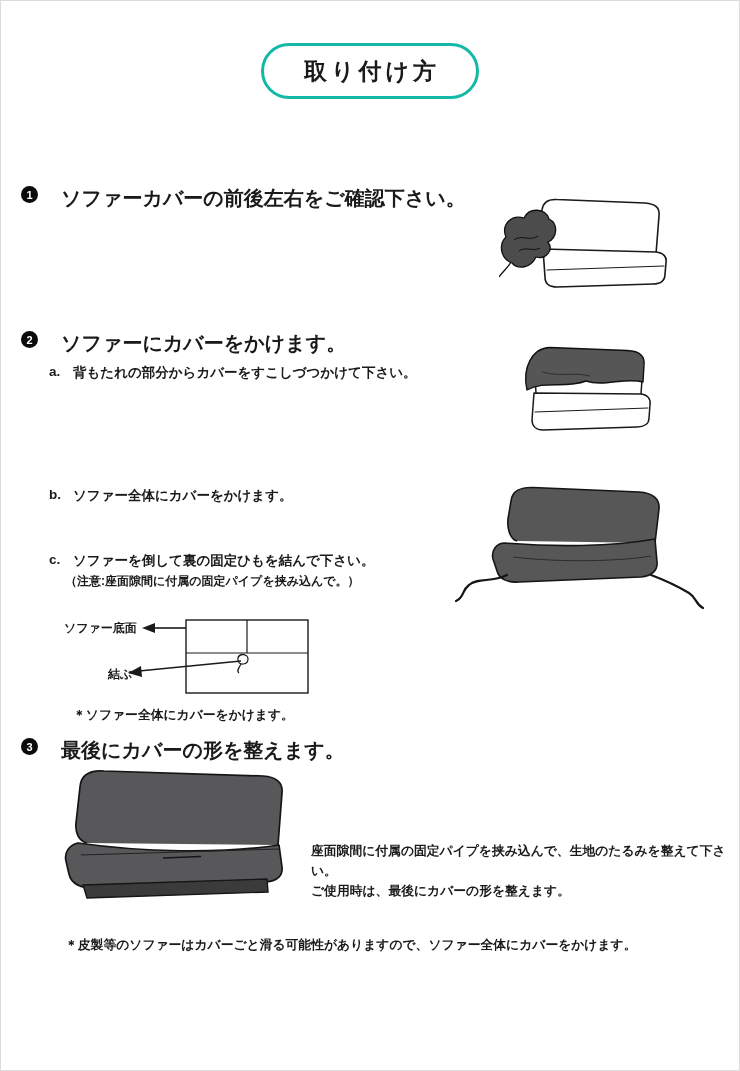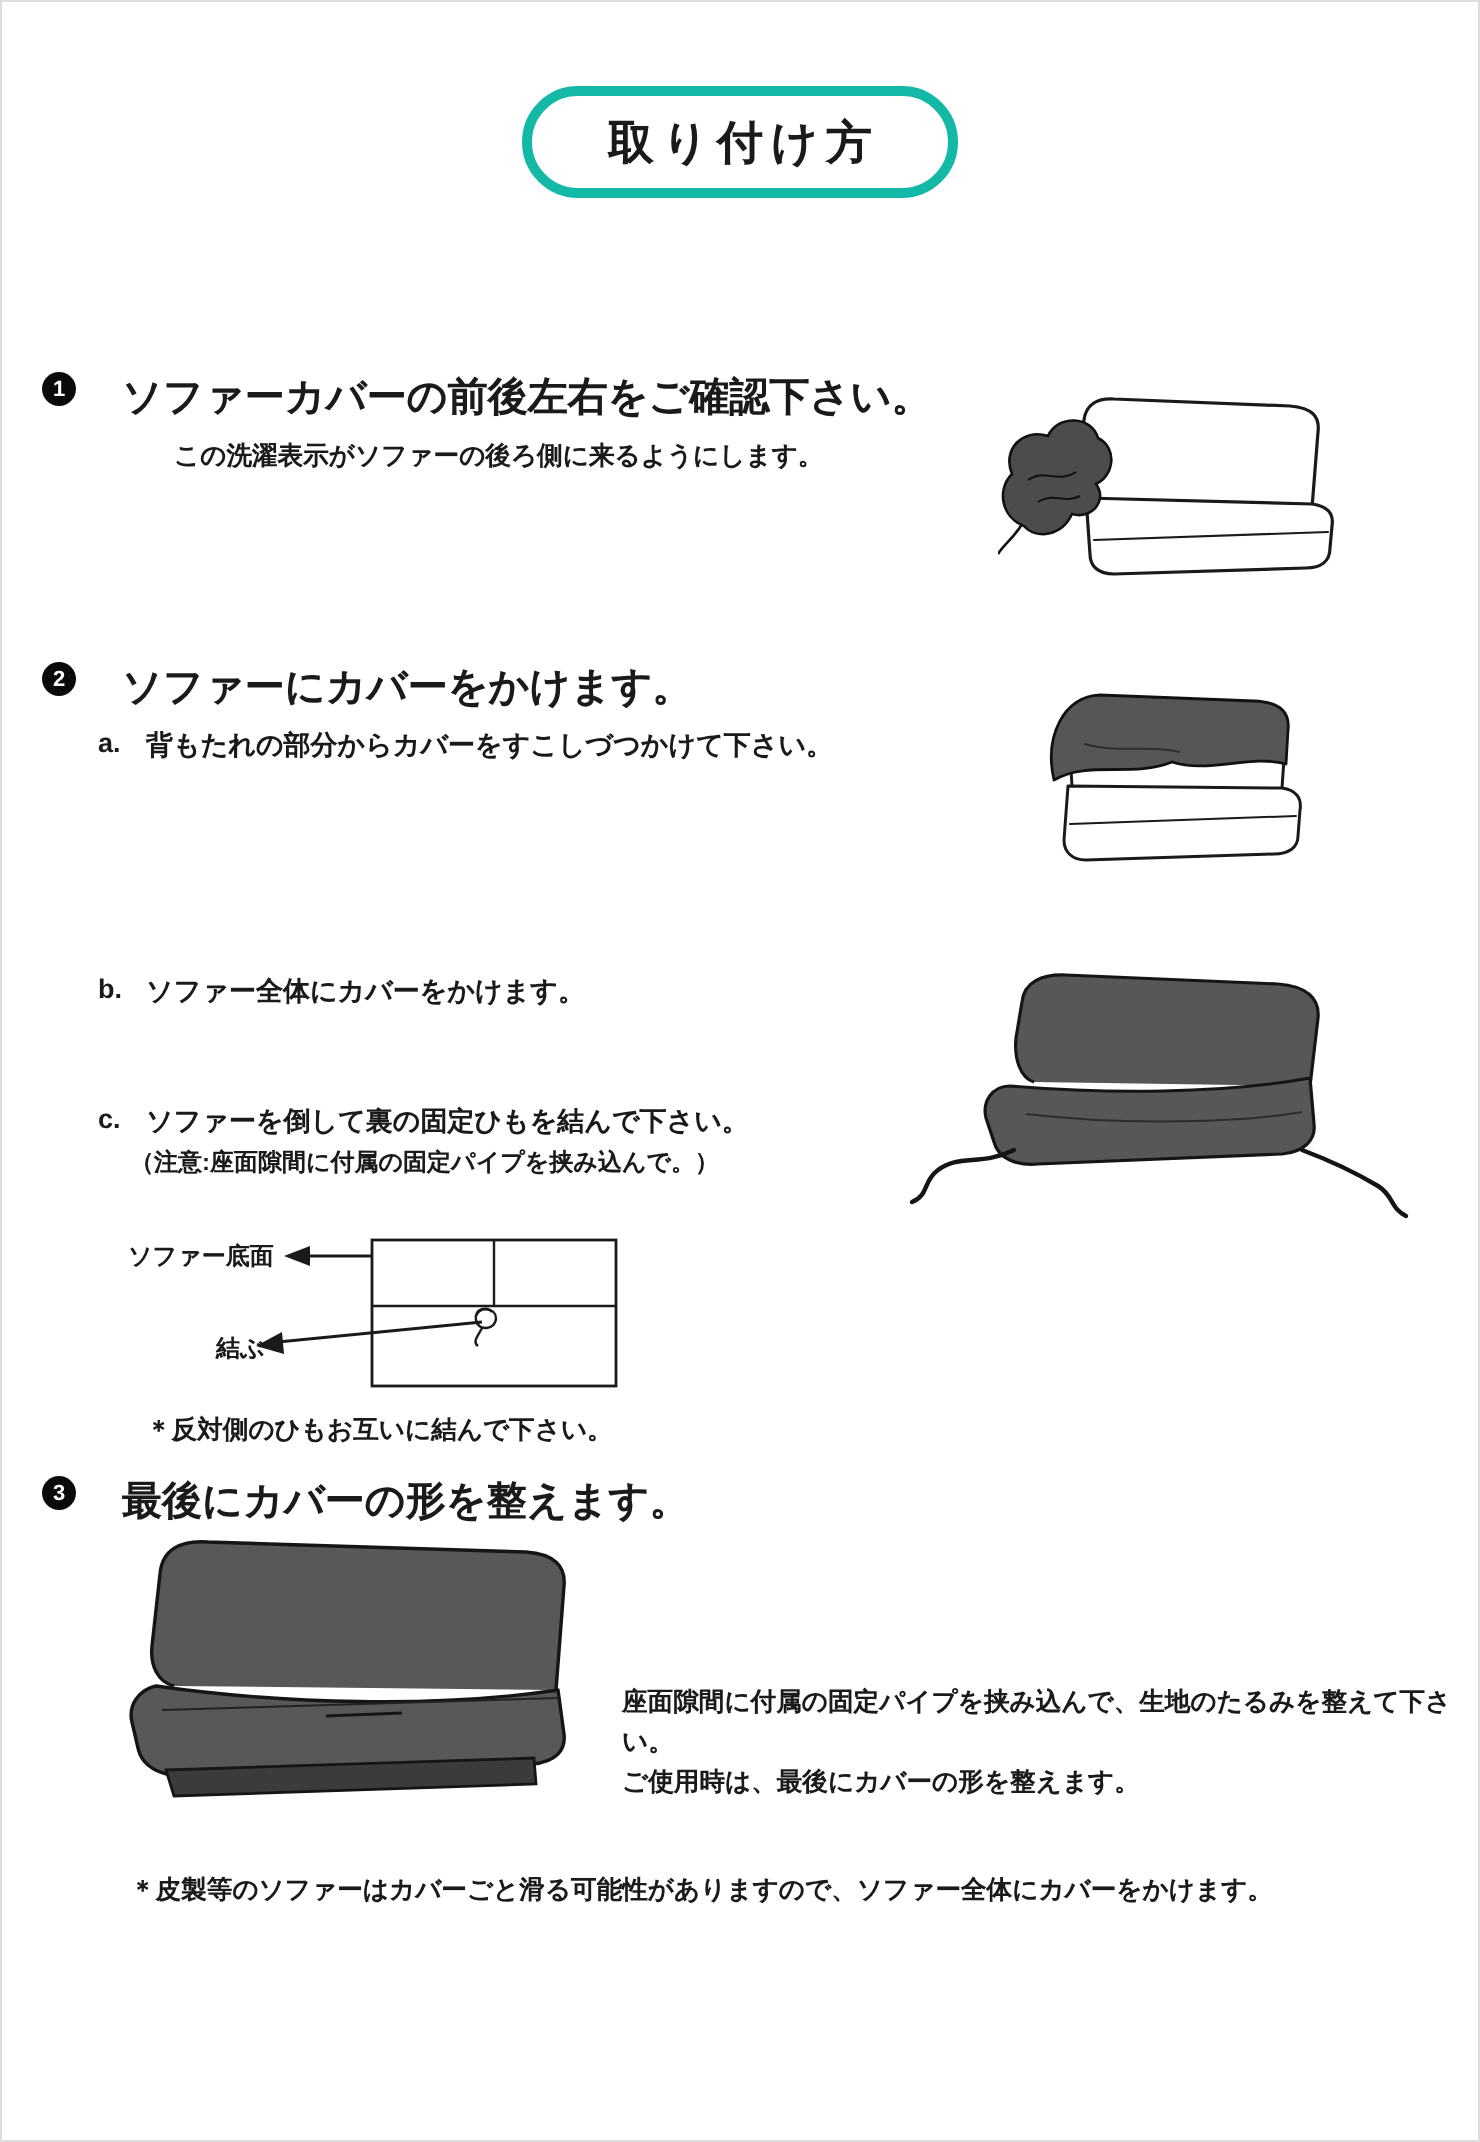--- a/index.html
+++ b/index.html
@@ -5,21 +5,21 @@
   * { margin:0; padding:0; box-sizing:border-box; }
   html,body { background:#fff; }
   .page {
     position:relative; width:740px; height:1071px; margin:0 auto;
     background:#fff; border:1px solid #dcdcdc; overflow:hidden;
     font-family:"Liberation Sans","DejaVu Sans",sans-serif; color:#1a1a1a;
   }
   .abs { position:absolute; }
   .title-pill {
     left:260px; top:42px; width:218px; height:56px;
-    border:5px solid #14b8a6; border-radius:30px;
+    border:3px solid #14b8a6; border-radius:30px;
     display:flex; align-items:center; justify-content:center;
     font-size:23px; font-weight:600; letter-spacing:4px; text-indent:4px;text-align:right;
   }
   .step-num {
     width:17px; height:17px; background:#0a0a0a; color:#fff; border-radius:50%;
     font-size:11px; font-weight:bold; display:flex; align-items:center; justify-content:center;
   }
   .h1 { font-size:20px; font-weight:bold; }
   .sub-row { display:flex; font-size:13.5px; font-weight:bold; }
   .sub-label { width:24px; }
@@ -35,21 +35,20 @@
 
   <div class="abs title-pill">
     <span>取り付け方</span>
   </div>
 
   <div class="abs step-num" style="left:20px;top:185px">
     <span>1</span>
   </div>
   <div class="abs h1" style="left:60px;top:184px">ソファーカバーの前後左右をご確認下さい。</div>
   <div class="abs body-sm" style="left:86px;top:217px">
-    <div>この洗濯表示がソファーの後ろ側に来るようにします。</div>
   </div>
 
   <svg class="abs" style="left:498px;top:190px" width="172" height="102" viewBox="0 0 172 102">
     <g stroke="#1a1a1a" stroke-width="1.6" fill="#ffffff" stroke-linejoin="round" stroke-linecap="round">
       <path d="M46,60 C42,58 40,50 40,42 L43,19 C44,11 50,8 58,8.5 L146,12 C157,13 161,17 160,25 L157,63"></path>
       <path d="M44,58 L157,61 C165,62 168,66 167,72 L166,83 C166,90 161,93 154,93 L58,96 C50,96 46,92 46,86 Z"></path>
       <path d="M48,79 L165,75" fill="none" stroke-width="1.1"></path>
     </g>
     <g>
       <path d="M13,72 C2,68 -1,54 7,46 C2,34 12,23 25,27 C30,16 47,17 50,28 C60,33 58,47 49,51 C55,59 47,69 37,66 C32,77 19,79 13,72 Z" fill="#4c4c4c" stroke="#111" stroke-width="1.3"></path>
@@ -111,21 +110,21 @@
     <g>
       <line x1="33" y1="13" x2="65" y2="13" stroke="#1a1a1a" stroke-width="1.6"></line>
       <polygon points="21,13 34,8 34,18" fill="#1a1a1a"></polygon>
     </g>
     <g>
       <line x1="18" y1="56" x2="120" y2="46" stroke="#1a1a1a" stroke-width="1.6"></line>
       <polygon points="7,58 20,51 21,62" fill="#1a1a1a"></polygon>
     </g>
   </svg>
 
-  <div class="abs body-sm" style="left:72px;top:704px">＊反対側のひもお互いに結んで下さい。</div>
+  <div class="abs body-sm" style="left:72px;top:704px">＊ソファー全体にカバーをかけます。</div>
 
   <div class="abs step-num" style="left:20px;top:737px">
     <span>3</span>
   </div>
   <div class="abs h1" style="left:60px;top:736px">最後にカバーの形を整えます。</div>
 
   <svg class="abs" style="left:50px;top:760px" width="258" height="144" viewBox="0 0 258 144">
     <g fill="#58585a" stroke="#151515" stroke-width="1.7" stroke-linejoin="round">
       <path d="M36,82 C28,80 24,72 25,62 L29,26 C30,14 39,9 53,10 L212,15 C226,16 232,22 231,32 L227,84"></path>
       <path d="M27,82 C18,84 13,92 15,100 L18,113 C20,123 31,128 45,127 L215,121 C227,120 232,114 231,106 L228,84 C168,93 90,91 27,82 Z"></path>

